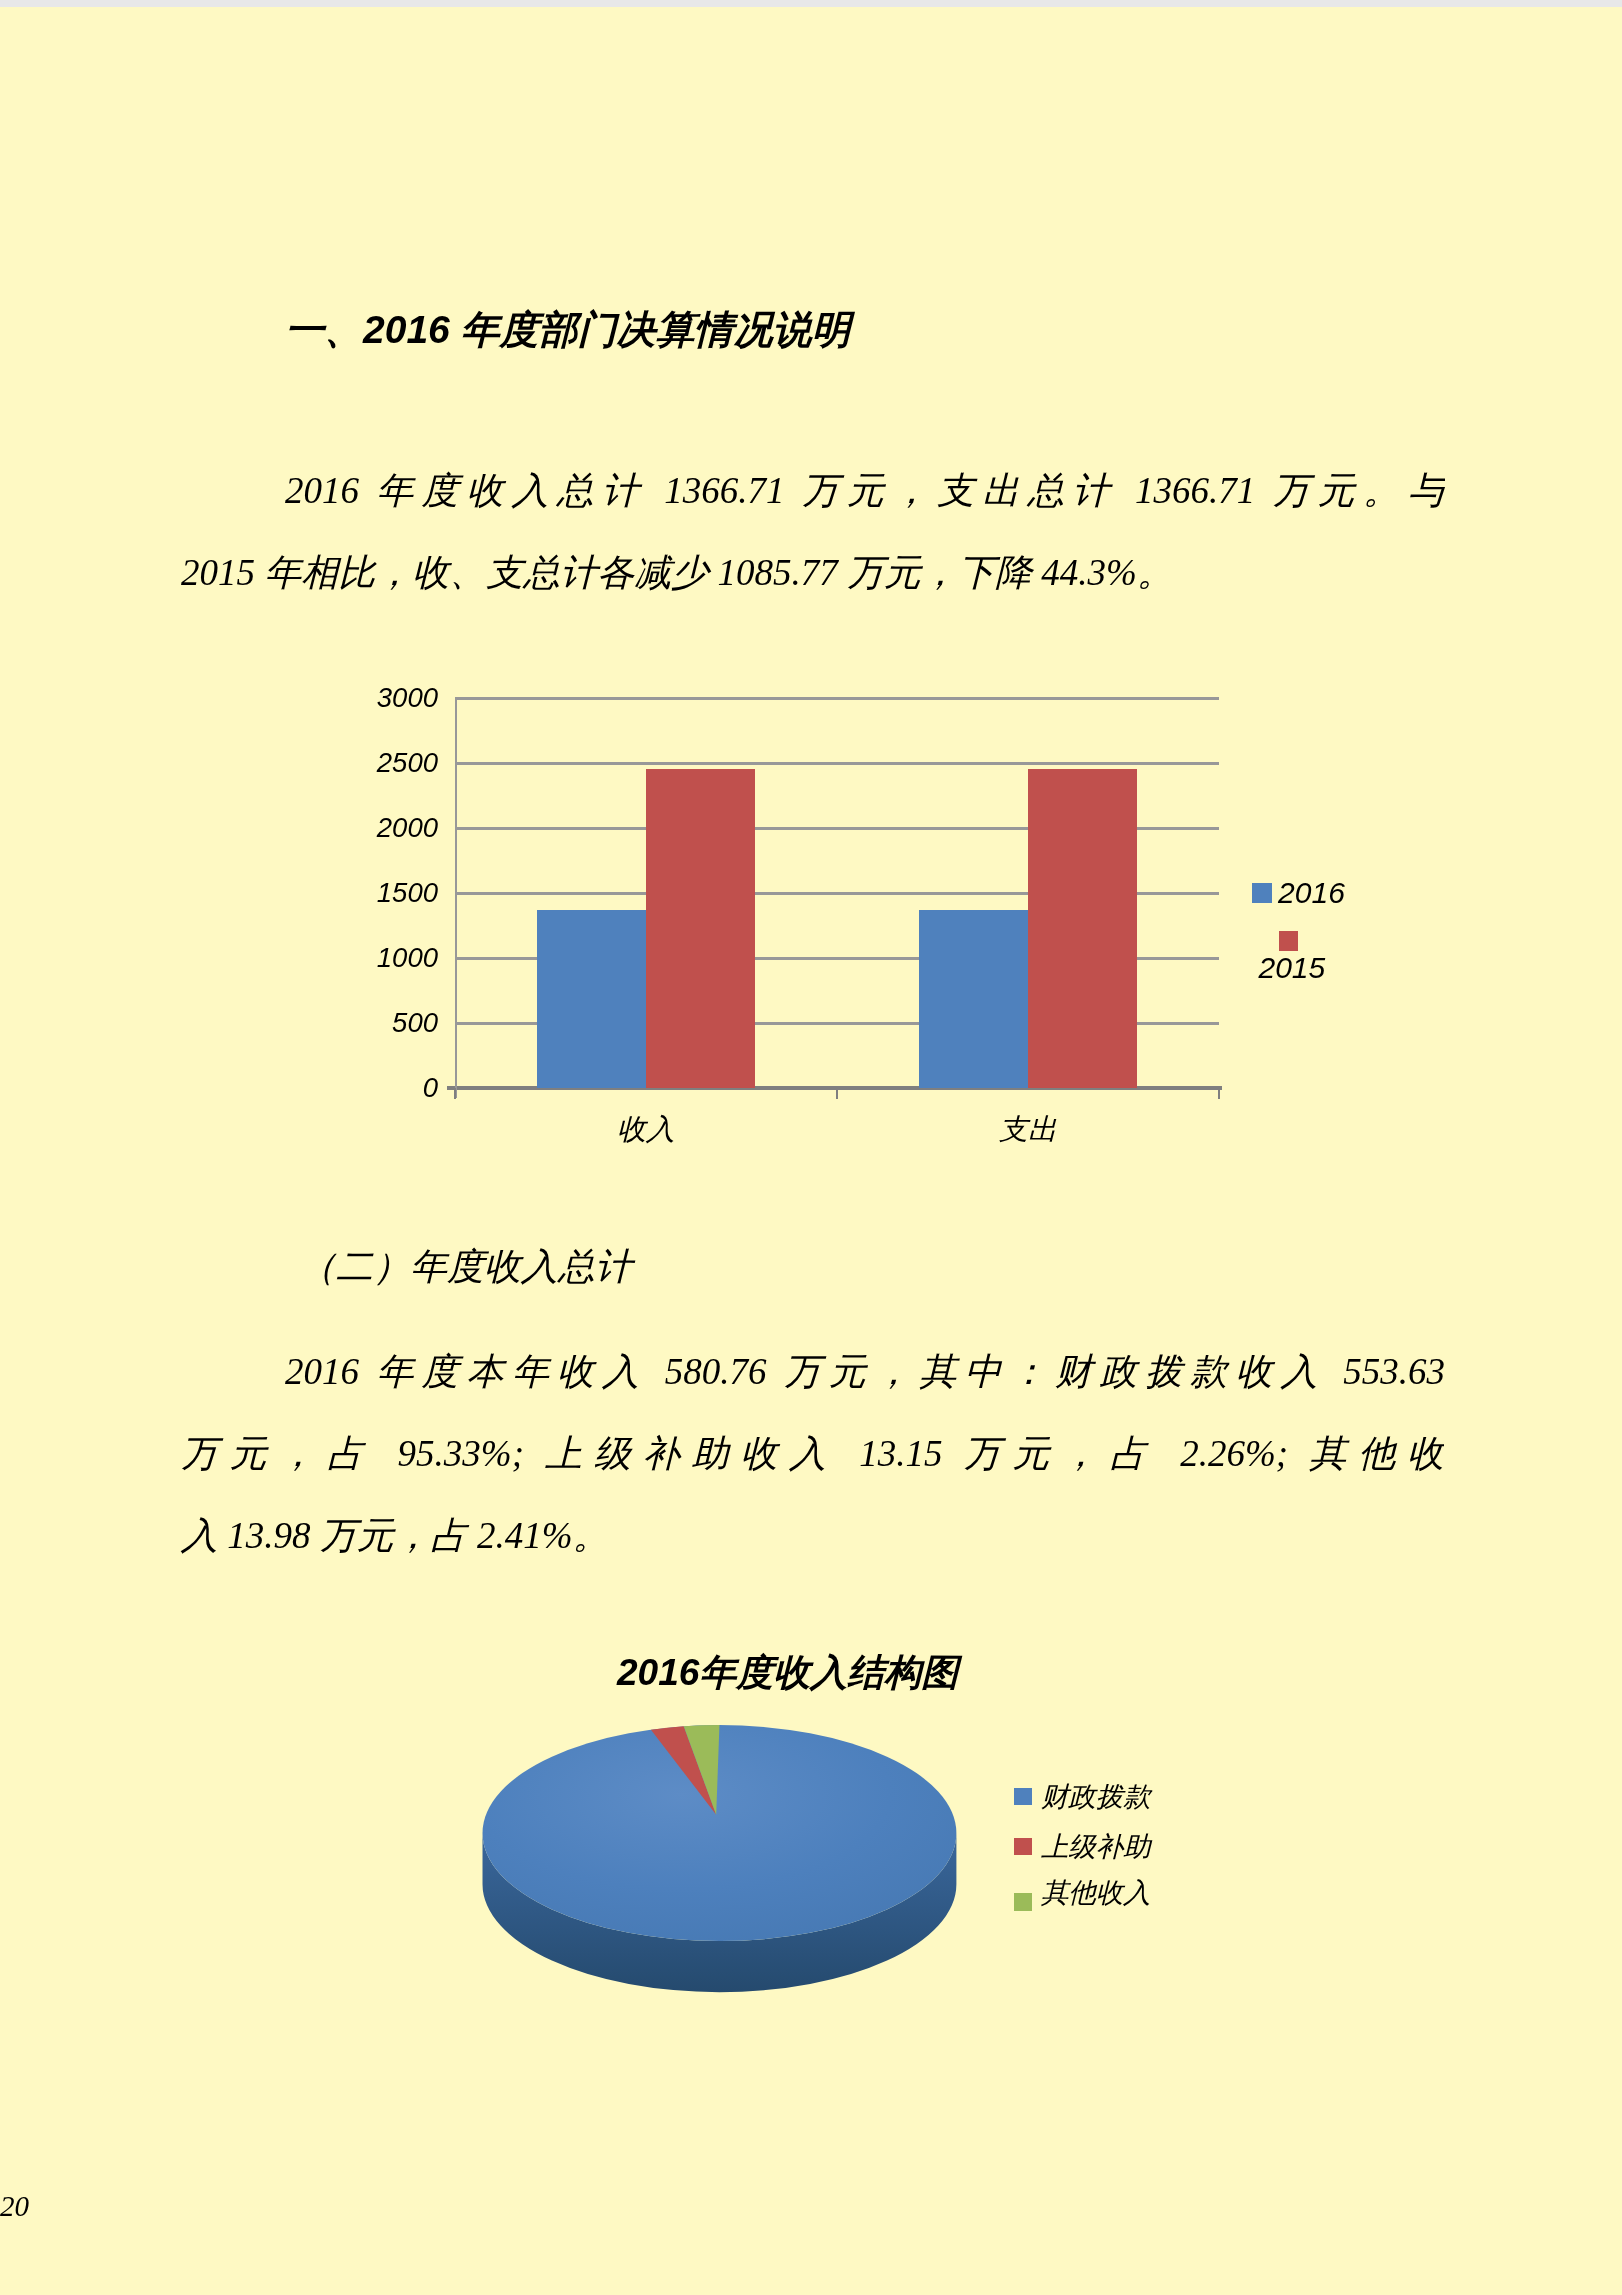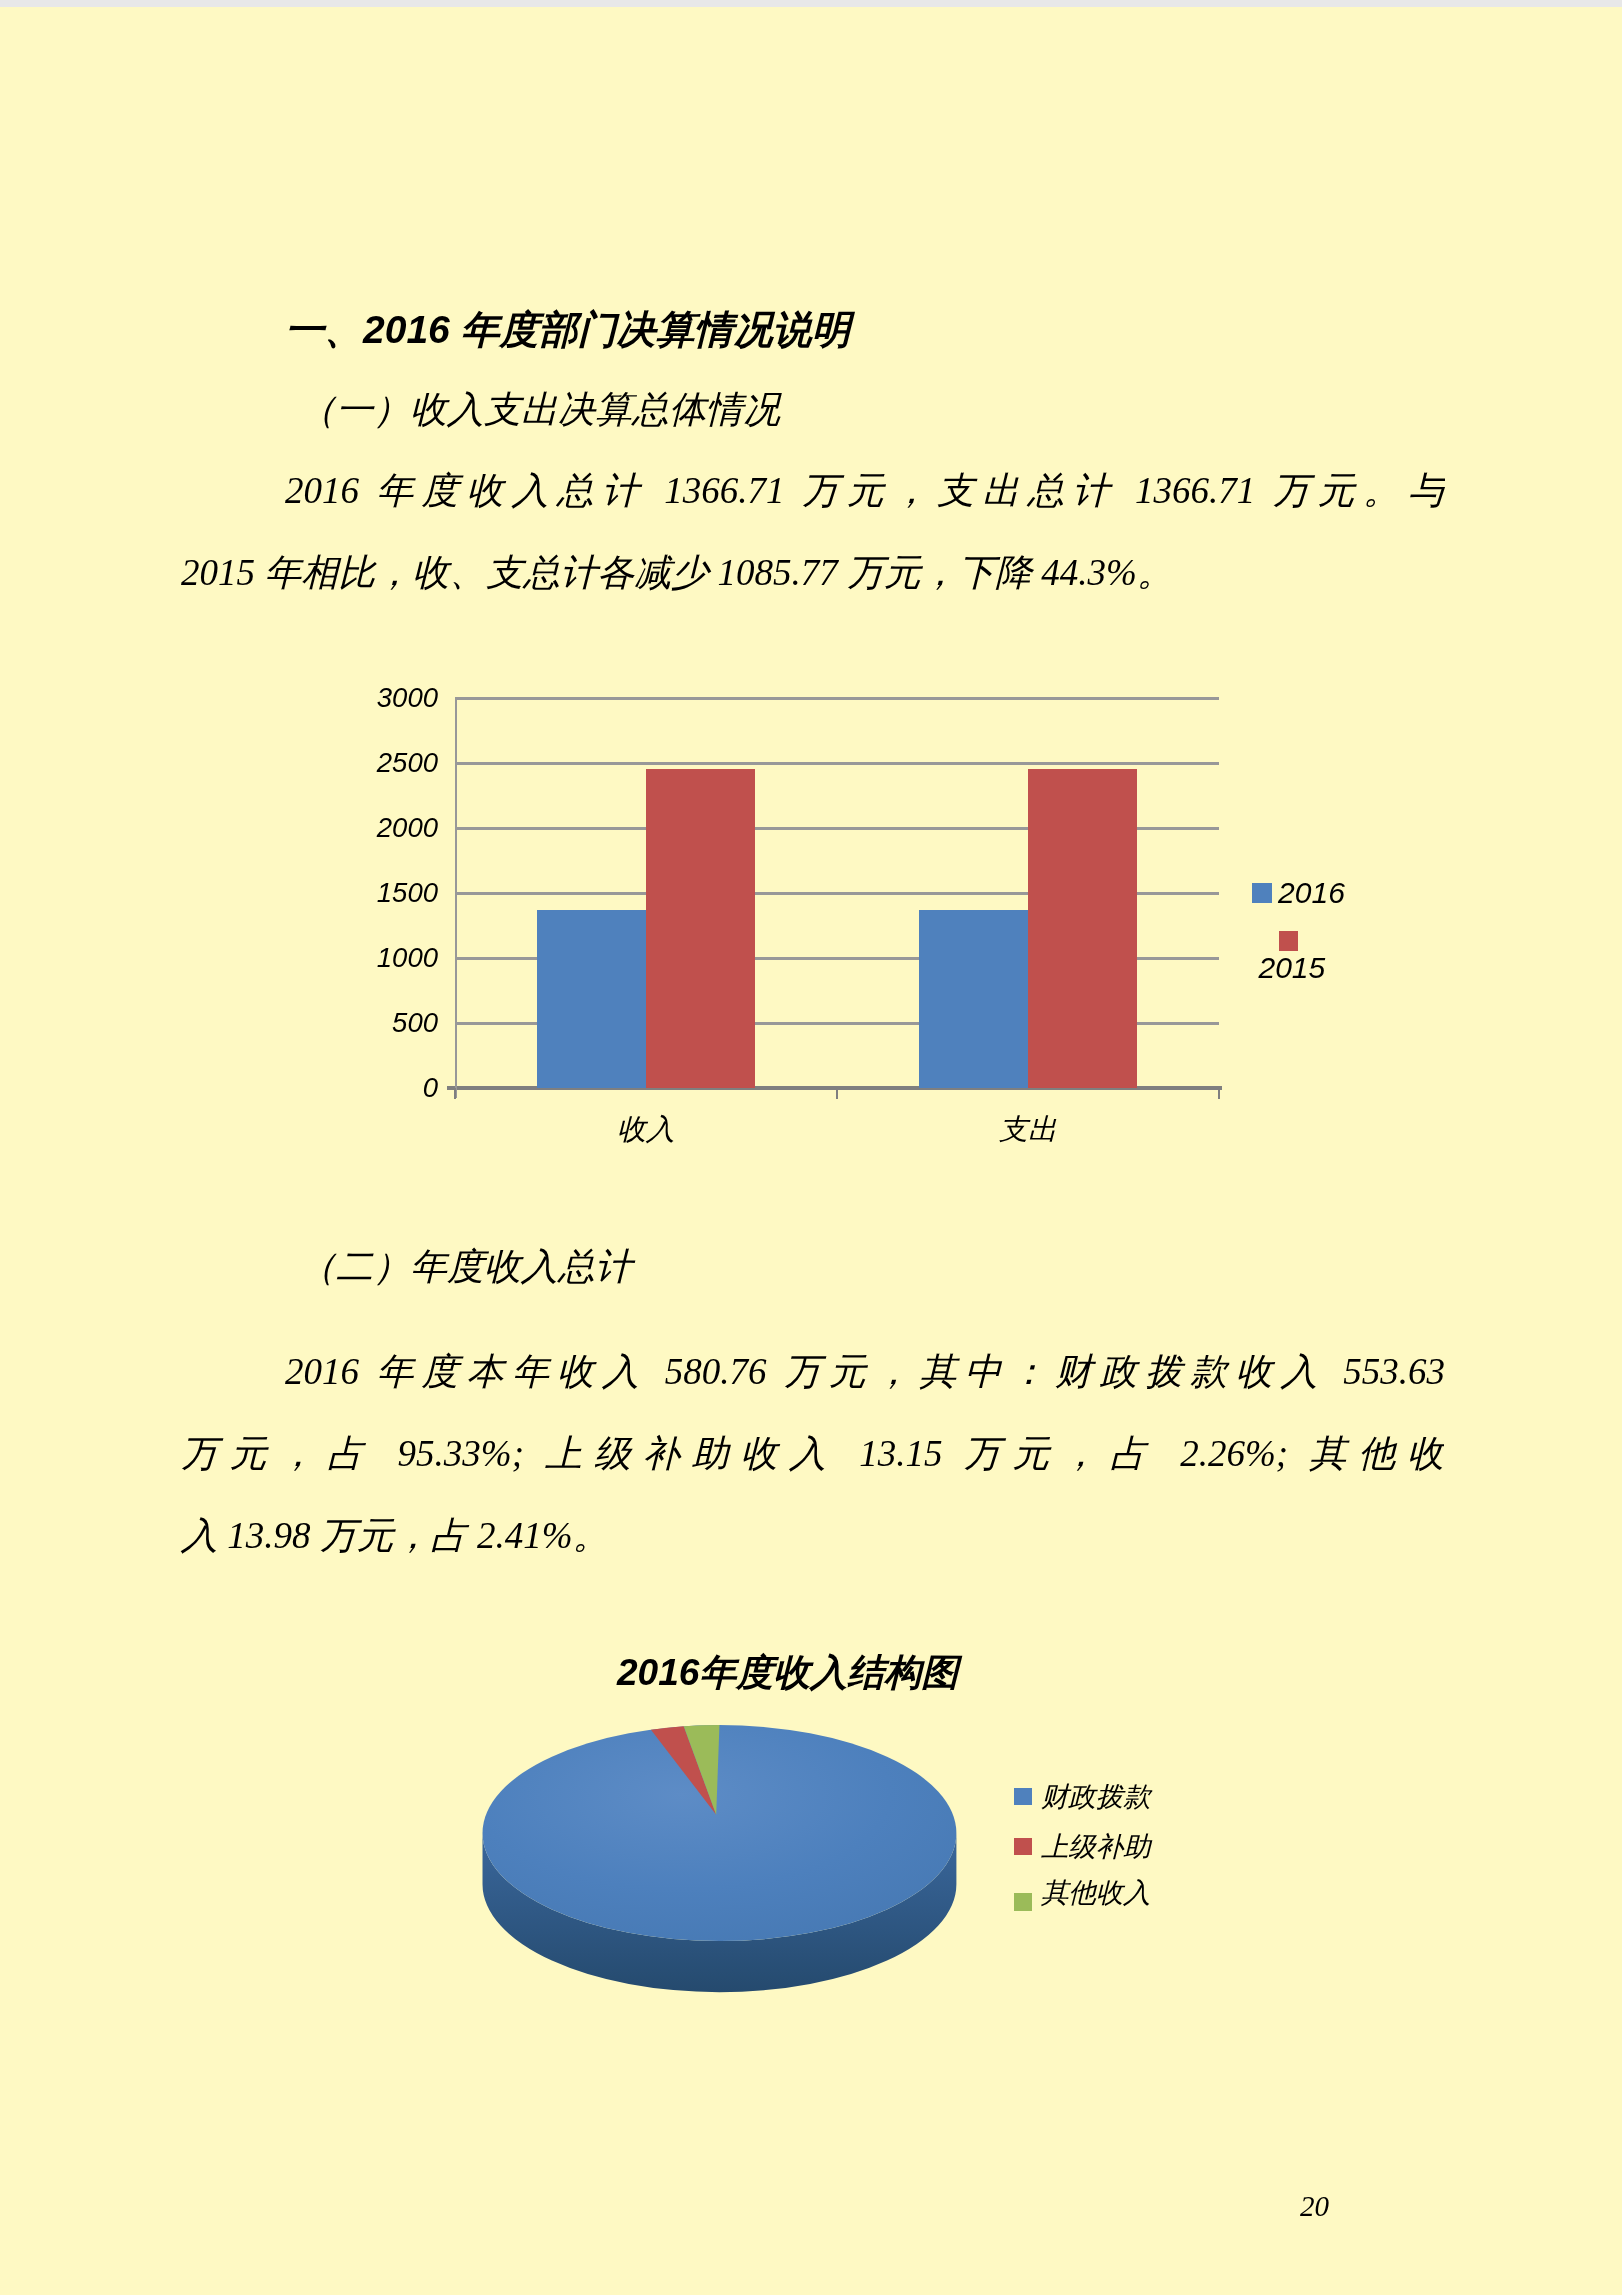--- a/index.html
+++ b/index.html
@@ -20,30 +20,29 @@
          font-size:27.5px;line-height:34px;}
   .bar{position:absolute;}
   .cat-label{position:absolute;font-size:29px;text-align:center;width:196px;}
   .legend-item{position:absolute;display:flex;align-items:center;}
   .legend-swatch{display:inline-block;}
   .bar-legend-text{font-family:"Liberation Sans",sans-serif;font-size:30px;margin-left:6.5px;}
   
   .pie-title{font-family:"Liberation Sans",sans-serif;font-weight:bold;font-size:37px;white-space:nowrap;}
   .pie-legend-item{position:absolute;display:flex;align-items:center;height:31px;}
   .pie-legend-text{font-size:27.5px;margin-left:9.2px;white-space:nowrap;}
-  .page-num{left:0;top:2183px;width:1329px;text-align:right;font-size:29px;}
+  .page-num{left:0;top:2183px;width:1329px;text-align:left;font-size:29px;}
 </style>
 </head>
 <body>
 
 <div class="page">
 
   <div class="abs h1" style="left:285px;top:296px;">一、2016 年度部门决算情况说明</div>
 
-  <div class="abs h2" style="left:299px;top:378px;">（一）收入支出决算总体情况</div>
 
   <div class="abs body-line jl" style="left:285px;top:459px;width:1160px;">2016 年度收入总计 1366.71 万元，支出总计 1366.71 万元。与</div>
   <div class="abs body-line" style="left:181px;top:541px;">2015 年相比，收、支总计各减少 1085.77 万元，下降 44.3%。</div>
 
   <div class="abs" id="bar-chart">
       <div class="axis-x" style="left: 81px; top: 418px; width: 775px;"></div>
       <div class="ytick" style="left: 0px; top: 403px;">0</div>
       <div class="gridline" style="left: 89px; top: 354px; width: 764px;"></div>
       <div class="ytick" style="left: 0px; top: 338px;">500</div>
       <div class="gridline" style="left: 89px; top: 289px; width: 764px;"></div>

